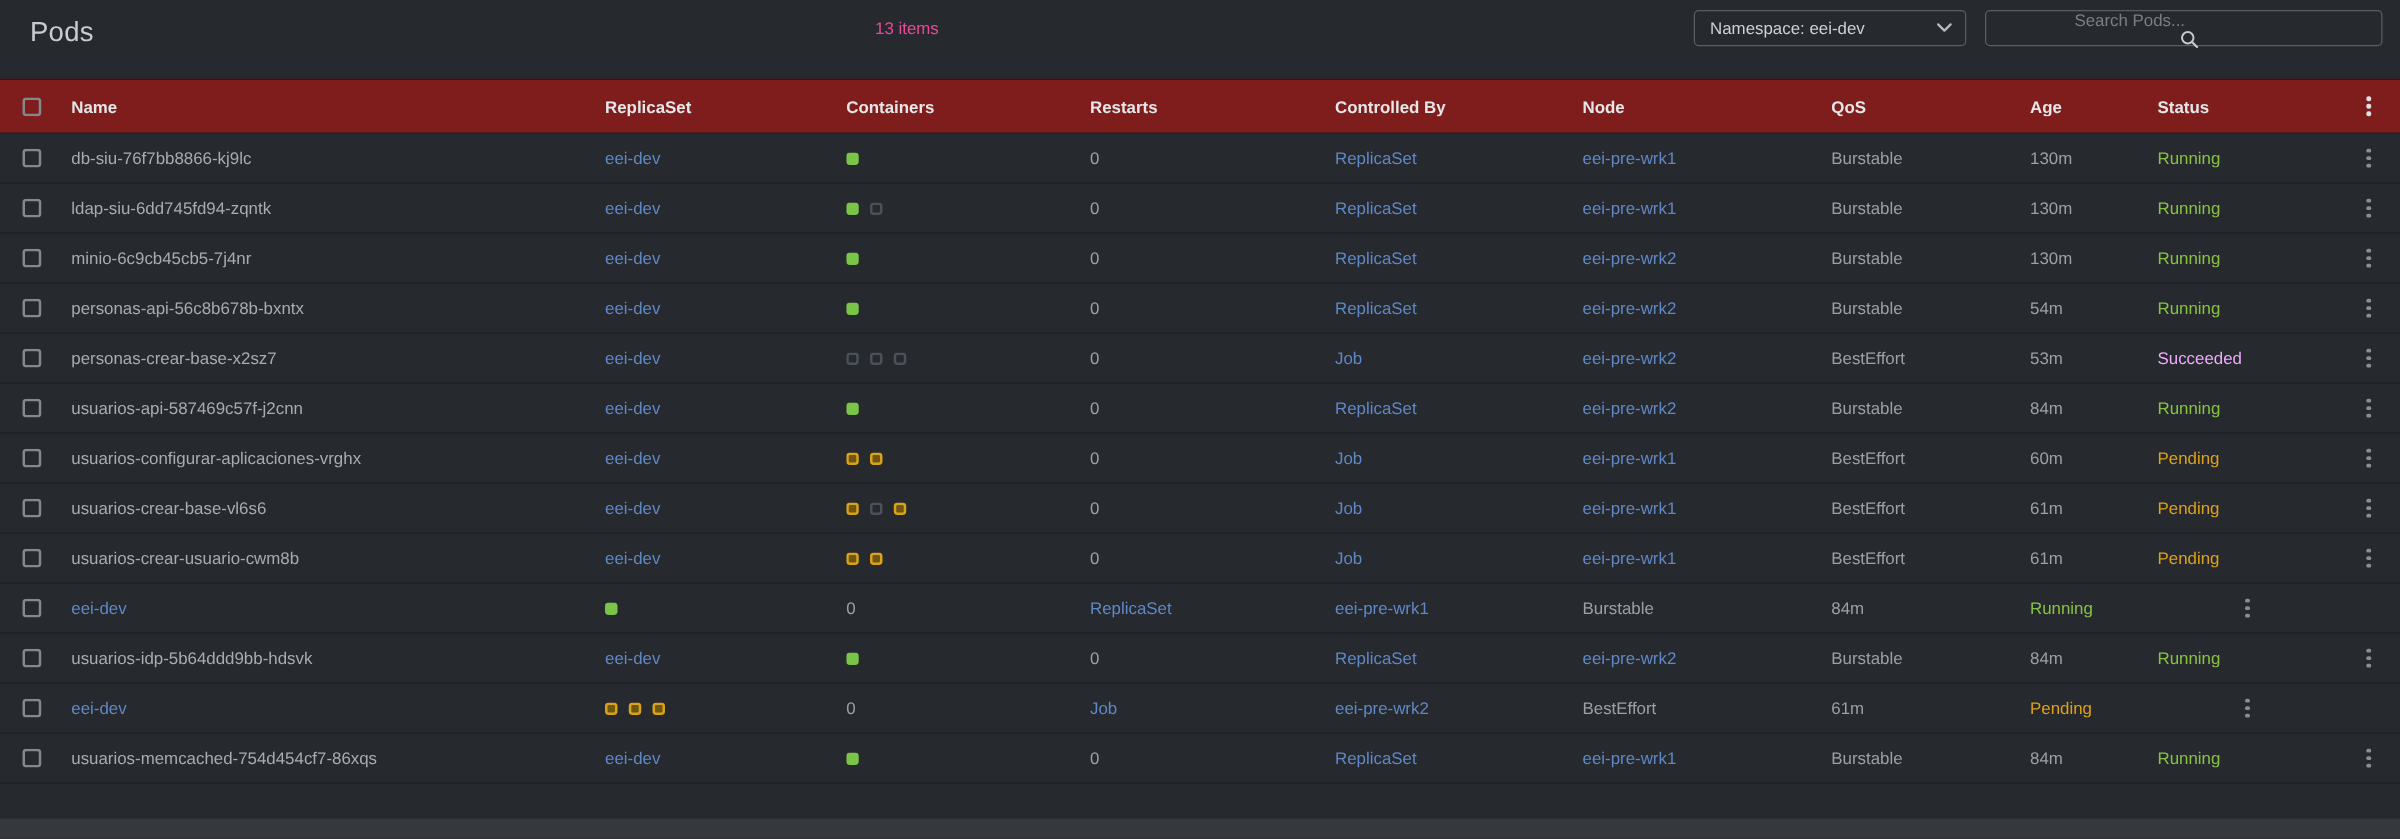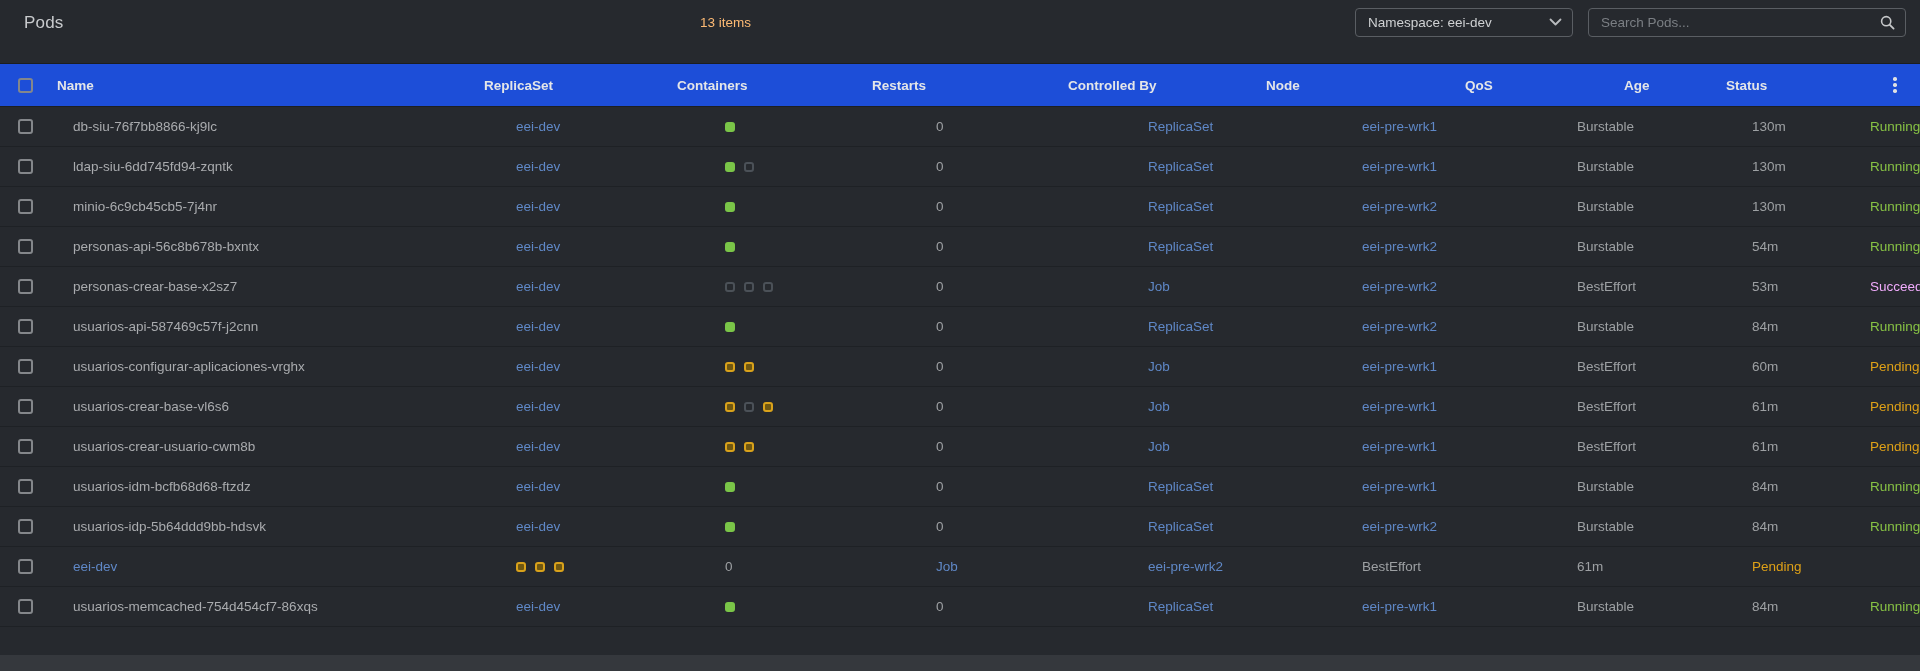--- a/index.html
+++ b/index.html
@@ -13,29 +13,29 @@
 
   
   .toolbar {
     position: relative;
     height: 63px;
     width: 100%;
   }
   .page-title {
     position: absolute;
     left: 24px; top: 13px;
-    font-size: 17px;
+    font-size: 22px;
     color: #c9cbce;
     letter-spacing: .2px;
   }
   .items-count {
     position: absolute;
     left: 700px; top: 15px;
     font-size: 13.5px;
-    color: #fdba74;
+    color: #ec4899;
   }
   .ns-select {
     position: absolute;
     left: 1355px; top: 8px;
     width: 218px; height: 29px;
     border: 1px solid #5a5e63;
     border-radius: 4px;
     display: flex; align-items: center;
     padding: 0 10px 0 12px;
     color: #cfd1d3;
@@ -44,20 +44,21 @@
   }
   .ns-select .chev { margin-left: auto; display: flex; }
   .search-box {
     position: absolute;
     left: 1588px; top: 8px;
     width: 318px; height: 29px;
     border: 1px solid #5a5e63;
     border-radius: 4px;
     display: flex; align-items: center;
     padding: 0 10px 0 12px;
+    flex-direction: column;
   }
   .search-box input {
     flex: 1;
     background: transparent;
     border: none; outline: none;
     color: #d4d5d7;
     font-size: 13.5px;
     font-family: "Liberation Sans", sans-serif;
   }
   .search-box input::placeholder { color: #7b7f84; }
@@ -65,32 +66,31 @@
 
   
   .grid-row {
     display: grid;
     grid-template-columns: 57px 427px 193px 195px 196px 198px 199px 159px 102px 144px 50px;
     align-items: center;
     width: 1920px;
   }
   .thead {
     height: 44px;
-    background: #1d4ed8;
+    background: #7f1d1d;
     border-top: 1px solid #1b1e21;
     border-bottom: 1px solid #1c1f22;
     font-size: 13.5px;
     font-weight: 700;
     color: #e4e6e8;
   }
   .trow {
     height: 40px;
     border-bottom: 1px solid #1e2125;
     font-size: 13.5px;
-    gap: 16px;
   }
   .cell { overflow: hidden; white-space: nowrap; }
   .checkbox-cell { display: flex; justify-content: flex-start; padding-left: 18px; }
   .checkbox {
     width: 15px; height: 15px;
     border: 2px solid #84878b;
     border-radius: 3px;
     display: inline-block;
     cursor: pointer;
   }
@@ -394,21 +394,20 @@
               <i></i>
               <i></i>
             </span>
     </div>
   </div>
 
   <div class="trow grid-row">
     <div class="cell checkbox-cell">
             <span class="checkbox"></span>
           </div>
-    <div class="cell name-cell">usuarios-idm-bcfb68d68-ftzdz</div>
     <div class="cell"><a class="ns-link">eei-dev</a></div>
     <div class="cell containers-cell">
             <span class="dot dot-green"></span>
           </div>
     <div class="cell muted">0</div>
     <div class="cell"><a class="link">ReplicaSet</a></div>
     <div class="cell"><a class="link">eei-pre-wrk1</a></div>
     <div class="cell muted">Burstable</div>
     <div class="cell muted">84m</div>
     <div class="cell status-cell" style="color: rgb(135, 194, 68);">Running</div>

